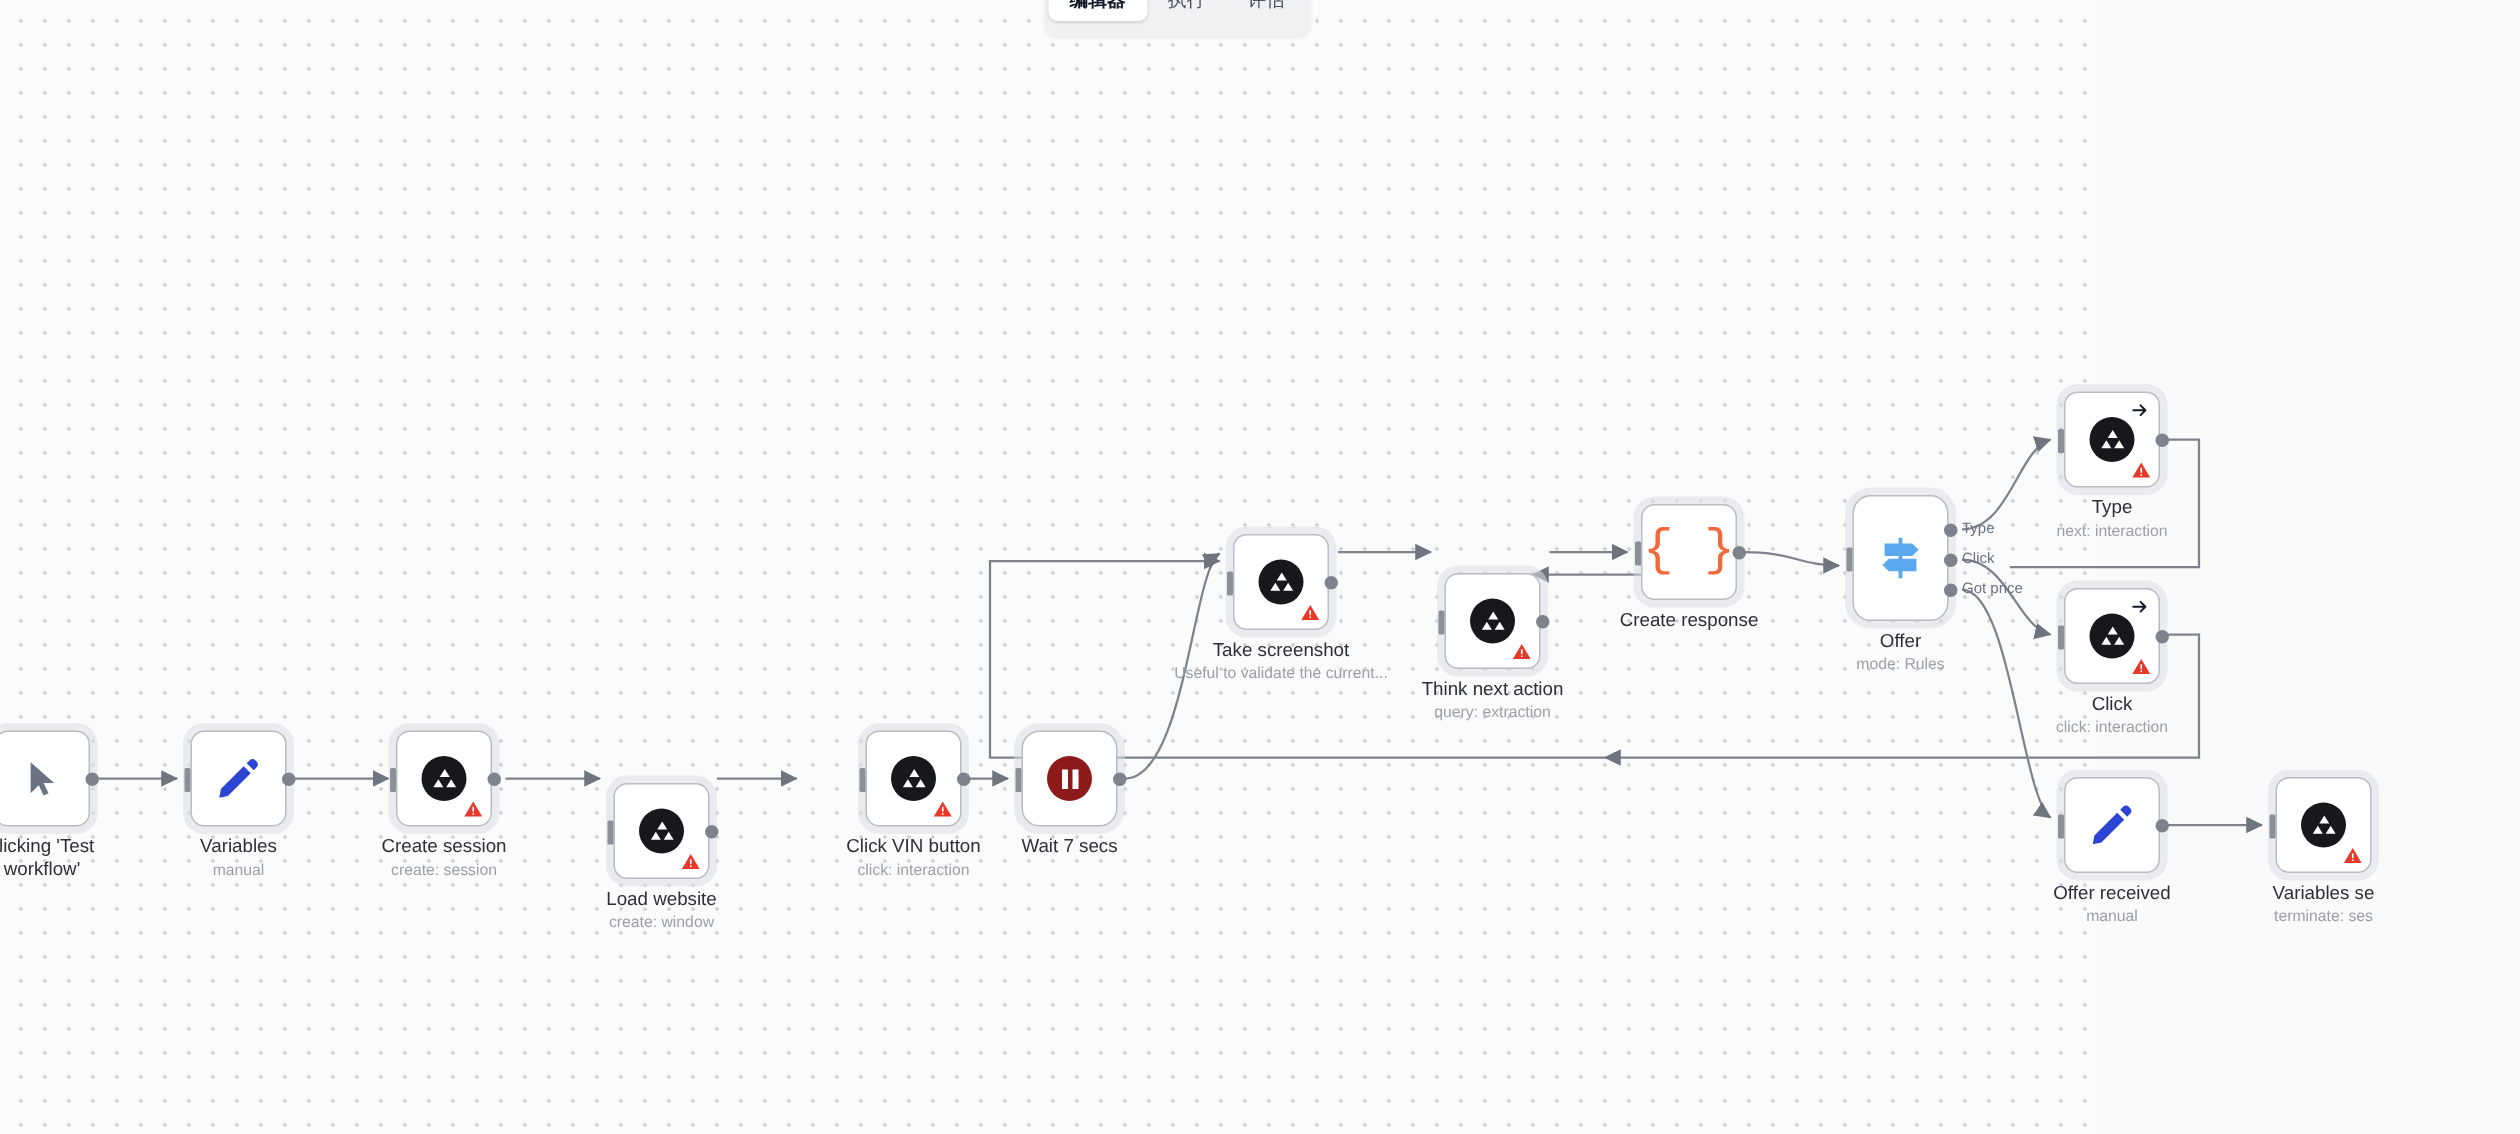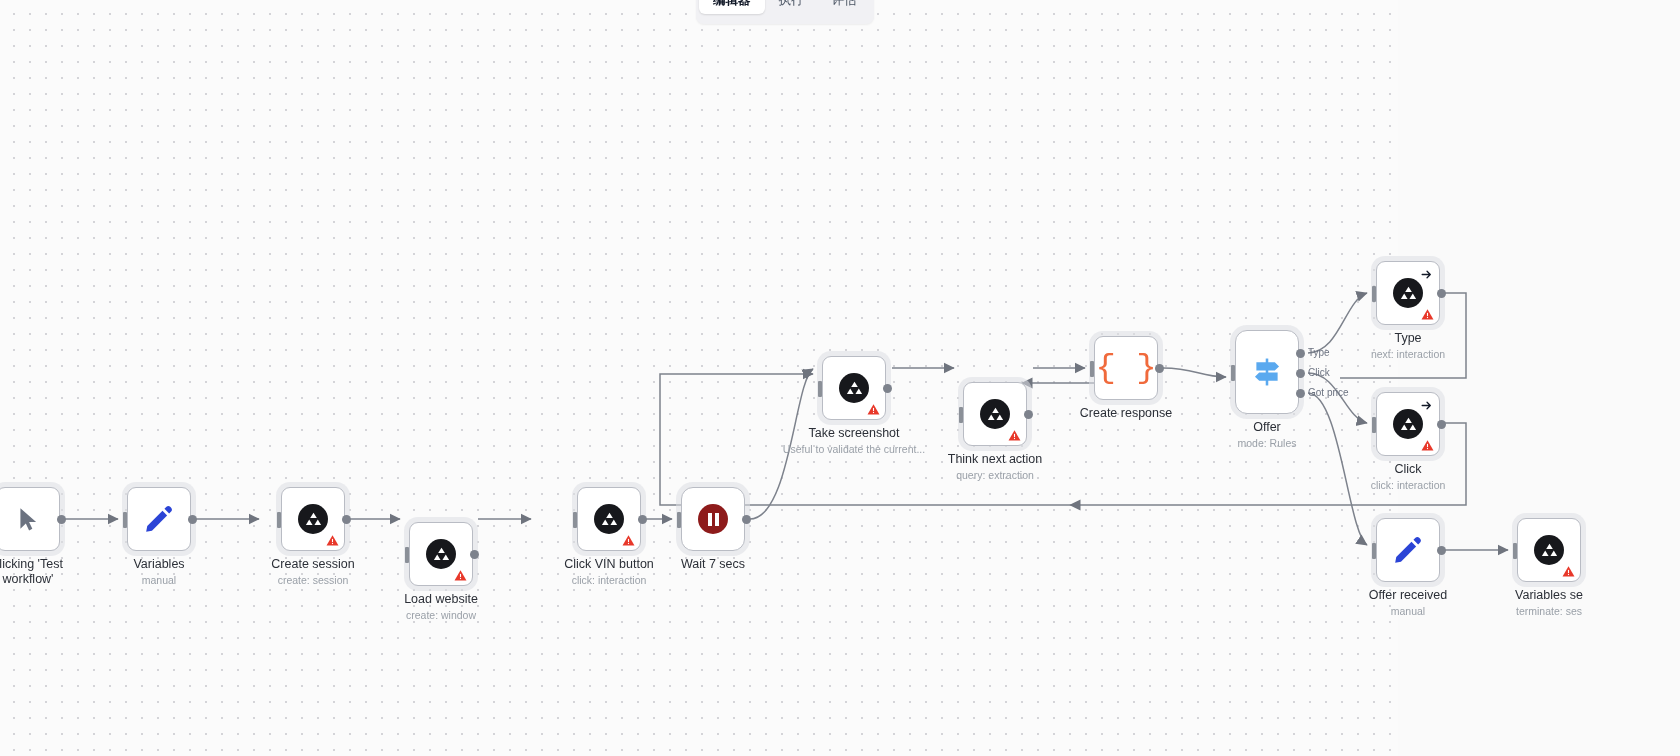--- a/index.html
+++ b/index.html
@@ -151,21 +151,21 @@
           </svg>
       </span>
       <div class="port" style="left:60px;top:27px;"></div>
     </div>
     <div class="labels">
       <div class="ntitle">Variables</div>
       <div class="nsub">manual</div>
     </div>
   </div>
 
-  <div class="node" style="left:281px;top:487px;">
+  <div class="node" style="left:264px;top:487px;">
     <div class="nbox">
       <div class="inport" style="left:-5px;top:24px;"></div>
       <span class="icon-airtop">
         <svg viewBox="0 0 24 24" width="19" height="19">
             <path d="M12 3.4 L16.2 10.2 L7.8 10.2 Z" fill="#fff"></path>
             <path d="M6.6 12 L10.8 18.8 L2.4 18.8 Z" fill="#fff"></path>
             <path d="M17.4 12 L21.6 18.8 L13.2 18.8 Z" fill="#fff"></path>
           </svg>
       </span>
       <span class="warn">

